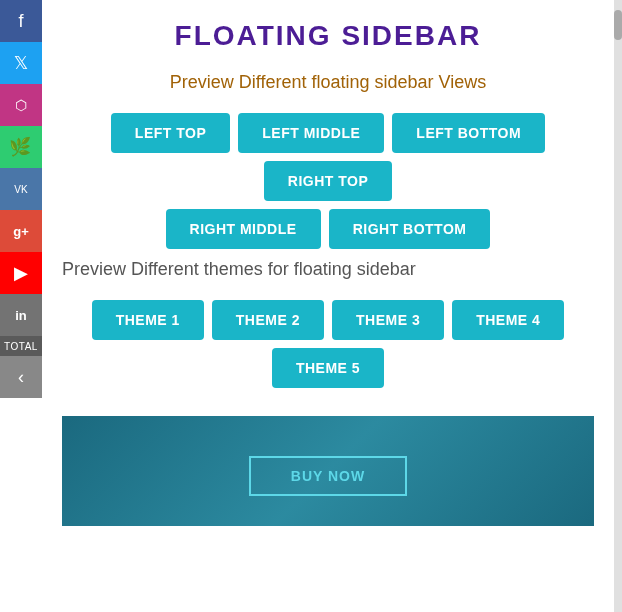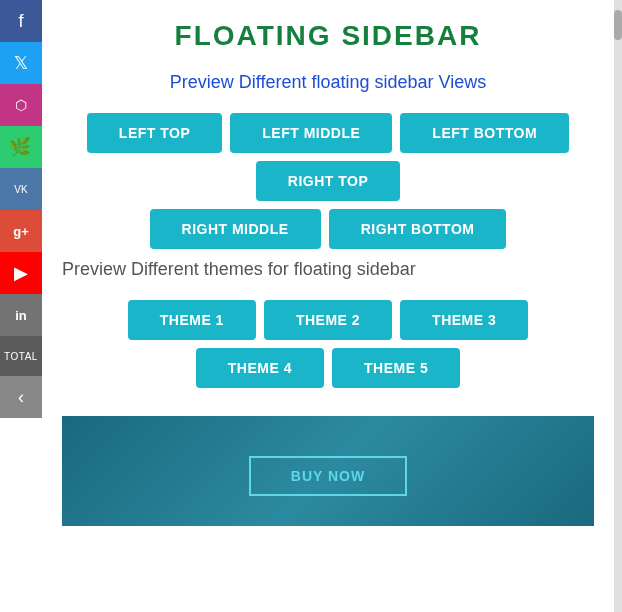--- a/index.html
+++ b/index.html
@@ -40,21 +40,21 @@
     .social-item.leaf { background: #2ecc71; }
     .social-item.vk { background: #4a76a8; }
     .social-item.google { background: #dd4b39; }
     .social-item.youtube { background: #ff0000; }
     .social-item.linkedin { background: #737373; }
     .social-item.total-label {
       background: #5a5a5a;
       font-size: 10px;
       text-transform: uppercase;
       letter-spacing: 0.5px;
-      height: 40px;
+      height: 20px;
     }
     .social-item.arrow {
       background: #888;
       height: 42px;
     }
 
     
     .scrollbar {
       position: absolute;
       right: 0;
@@ -82,46 +82,46 @@
     
     .top-section {
       background: #fff;
       padding: 20px 0 20px 0;
     }
 
     .page-title {
       text-align: center;
       font-size: 28px;
       font-weight: bold;
-      color: #15803d;
+      color: #4c1d95;
       letter-spacing: 2px;
       margin-bottom: 20px;
       text-transform: uppercase;
     }
 
     .section-subtitle {
       font-size: 18px;
-      color: #1d4ed8;
+      color: #a16207;
       text-align: center;
       margin-bottom: 20px;
     }
 
     .buttons-row {
       display: flex;
       flex-wrap: wrap;
       justify-content: center;
       gap: 8px;
       margin-bottom: 8px;
     }
 
     .view-btn {
       background: #1ab5c8;
       color: white;
       border: none;
-      padding: 12px 32px;
+      padding: 12px 24px;
       font-size: 14px;
       font-weight: bold;
       border-radius: 4px;
       cursor: pointer;
       text-transform: uppercase;
       letter-spacing: 0.5px;
     }
 
     .section-subtitle2 {
       font-size: 18px;

